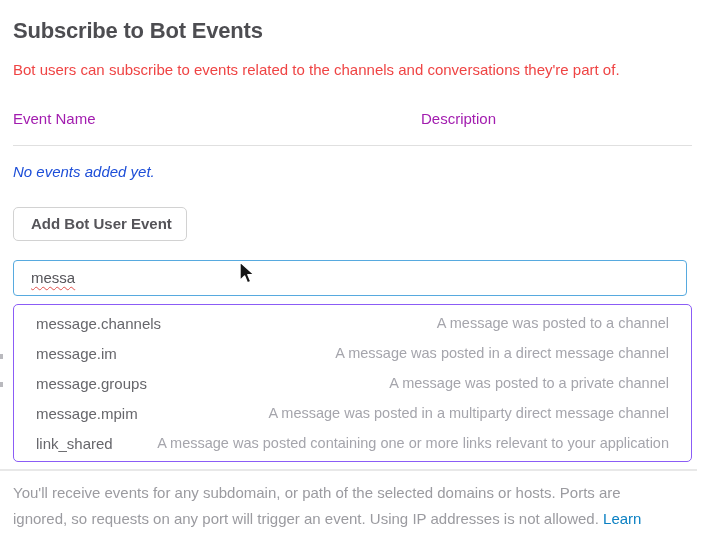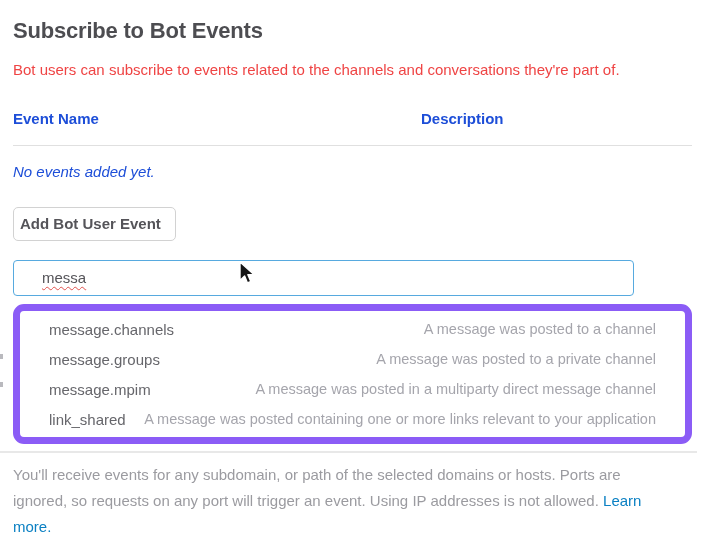--- a/index.html
+++ b/index.html
@@ -23,79 +23,79 @@
     margin: 12px 19px 0 13px;
     font-size: 15px;
     line-height: 19px;
     color: #ef4444;
   }
   .table-header {
     display: flex;
     margin: 30px 19px 17px 13px;
     font-size: 15px;
     line-height: 19px;
-    font-weight: bold;
-    color: #1d4ed8;
+    font-weight: normal;
+    color: #a21caf;
   }
   .col-event-name { width: 408px; }
   .col-description { flex: 1; }
   .table-divider {
     margin: 6px 19px 0 13px;
     border: none;
     border-top: 1px solid #e0e0e0;
     height: 0;
   }
   .empty-message {
     margin: 16px 19px 0 13px;
     font-size: 15px;
     line-height: 19px;
     font-style: italic;
     color: #1d4ed8;
   }
   .add-event-button {
     display: inline-block;
     margin: 26px 0 0 13px;
-    padding: 7px 14px 8px 6px;
+    padding: 7px 14px 8px 17px;
     font-family: "Liberation Sans", sans-serif;
     font-size: 15px;
     font-weight: bold;
     color: #555459;
     background: #ffffff;
     border: 1px solid #d2d2d2;
     border-radius: 5px;
     cursor: pointer;
   }
   .event-search-input {
     margin: 19px 0 0 13px;
-    width: 621px;
+    width: 674px;
     height: 36px;
     border: 1px solid #57aadf;
     border-radius: 4px;
     background: #ffffff;
     font-size: 15px;
     line-height: 34px;
     color: #555459;
-    padding: 0 28px;
+    padding: 0 17px;
     white-space: nowrap;
     overflow: hidden;
   }
   .typed-text {
     text-decoration: underline;
     text-decoration-style: wavy;
     text-decoration-color: #e0524d;
     text-decoration-thickness: 1px;
     text-underline-offset: 3px;
   }
   .suggestions-dropdown {
     margin: 8px 0 0 13px;
     width: 679px;
     background: #ffffff;
-    border: 7px solid #8b5cf6;
-    border-radius: 11px;
-    padding: 3px 16px;
+    border: 1px solid #8b5cf6;
+    border-radius: 5px;
+    padding: 3px 9px;
   }
   .suggestion-row {
     display: flex;
     align-items: center;
     justify-content: space-between;
     height: 30px;
     padding: 0 13px;
     cursor: pointer;
   }
   .suggestion-name {
@@ -167,20 +167,24 @@
 <div class="event-search-input" role="textbox">
   <span class="typed-text">messa</span>
 </div>
 
 <div class="suggestions-dropdown">
   <div class="suggestion-row">
     <span class="suggestion-name">message.channels</span>
     <span class="suggestion-desc">A message was posted to a channel</span>
   </div>
   <div class="suggestion-row">
+    <span class="suggestion-name">message.im</span>
+    <span class="suggestion-desc">A message was posted in a direct message channel</span>
+  </div>
+  <div class="suggestion-row">
     <span class="suggestion-name">message.groups</span>
     <span class="suggestion-desc">A message was posted to a private channel</span>
   </div>
   <div class="suggestion-row">
     <span class="suggestion-name">message.mpim</span>
     <span class="suggestion-desc">A message was posted in a multiparty direct message channel</span>
   </div>
   <div class="suggestion-row">
     <span class="suggestion-name">link_shared</span>
     <span class="suggestion-desc">A message was posted containing one or more links relevant to your application</span>

